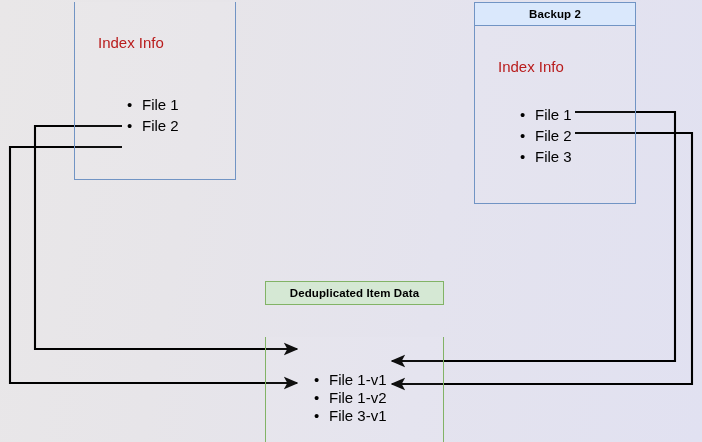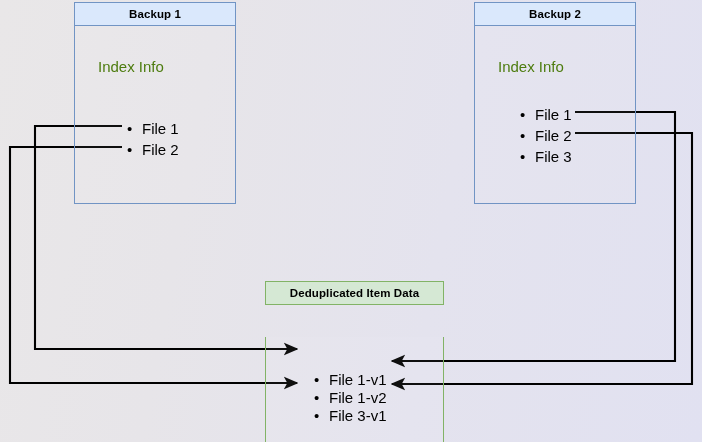--- a/index.html
+++ b/index.html
@@ -55,21 +55,21 @@
     background: #d5e8d4;
     border: 1px solid #82b366;
   }
   .box-green .node-body {
     border: 1px solid #82b366;
     border-top: none;
   }
   .index-label {
     position: absolute;
     font-size: 15px;
-    color: #4d7c0f;
+    color: #b91c1c;
     white-space: nowrap;
   }
   .file-list {
     position: absolute;
     margin: 0;
     padding: 0;
     list-style: none;
   }
   .file-list li {
     font-size: 15px;
@@ -112,23 +112,20 @@
   <path d="M 122 126 L 35 126 L 35 349 L 297 349" fill="none" stroke="#000" stroke-width="2.1" marker-end="url(#arrow-end)"></path>
 
   <path d="M 122 147 L 10 147 L 10 383 L 297 383" fill="none" stroke="#000" stroke-width="2.1" marker-end="url(#arrow-end)"></path>
 
   <path d="M 575 112 L 675 112 L 675 361 L 392 361" fill="none" stroke="#000" stroke-width="2.1" marker-end="url(#arrow-end)"></path>
 
   <path d="M 575 133 L 692 133 L 692 384 L 392 384" fill="none" stroke="#000" stroke-width="2.1" marker-end="url(#arrow-end)"></path>
 </svg>
 
 <div class="node-box box-blue" style="left:74px; top:2px; width:162px; height:202px;">
-  <div class="node-header">
-    <span>Backup 1</span>
-  </div>
   <div class="node-body" style="height:178px;">
     <div class="index-label" style="left:23px; top:32px;">Index Info</div>
     <ul class="file-list" style="left:52px; top:92px;">
       <li>File 1</li>
       <li>File 2</li>
     </ul>
   </div>
 </div>
 
 <div class="node-box box-blue" style="left:474px; top:2px; width:162px; height:202px;">

